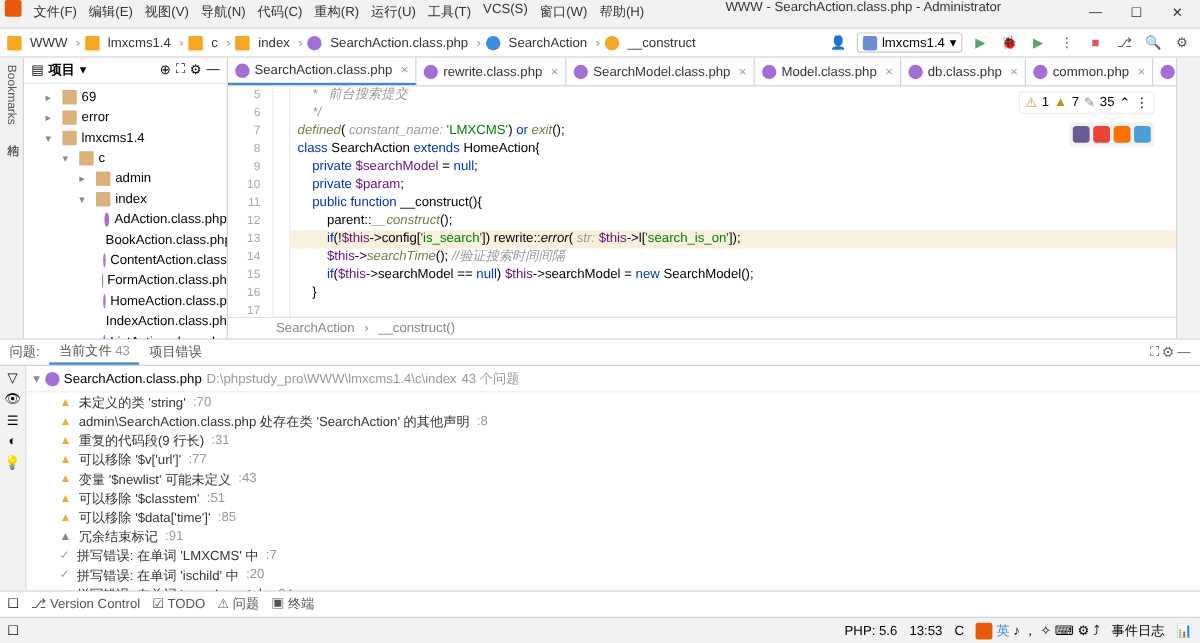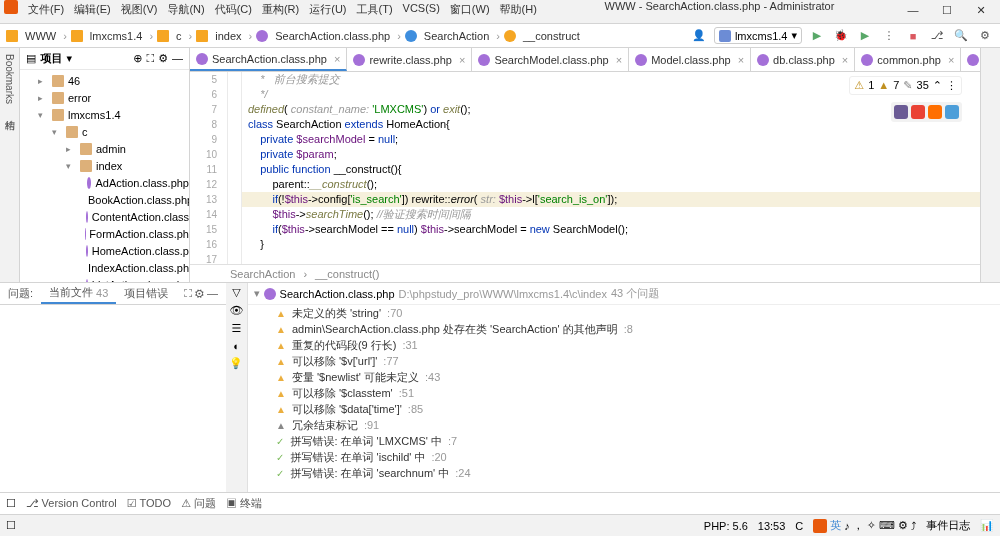--- a/index.html
+++ b/index.html
@@ -53,21 +53,21 @@
 .code { flex: 1; overflow: hidden; font-size: 11px; }
 .code-line { height: 15px; line-height: 15px; white-space: pre; padding-left: 6px; }
 .code-line.hl { background: #f6f0dc; }
 .k-comment { color: #999; font-style: italic; } .k-key { color: #0033b3; } .k-str { color: #008000; } .k-var { color: #660e7a; } .k-fn { color: #7a7a43; font-style: italic; } .k-type { color: #999; font-style: italic; }
 .inspection-badges { position: absolute; top: 4px; right: 18px; display: flex; gap: 4px; background: #fff; padding: 2px 4px; border: 1px solid #eee; border-radius: 3px; }
 .badge-w { color: #c09020; } .badge-i { color: #888; }
 .browser-icons { position: absolute; top: 30px; right: 18px; display: flex; gap: 3px; background: #f2f2f2; padding: 3px; border-radius: 3px; }
 .browser-icons span { width: 14px; height: 14px; border-radius: 3px; }
 .b-edge { background: #6b5b95; } .b-chrome { background: #ea4335; } .b-ff { background: #ff6f00; } .b-ie { background: #4c9ed9; }
 .crumb-bar { height: 18px; border-top: 1px solid #e0e0e0; display: flex; align-items: center; padding-left: 40px; color: #888; gap: 8px; }
-.bottom-panel { height: 210px; border-top: 1px solid #d4d4d4; display: flex; flex-direction: row; }
+.bottom-panel { height: 210px; border-top: 1px solid #d4d4d4; display: flex; flex-direction: column; }
 .bp-tabs { height: 22px; display: flex; border-bottom: 1px solid #d4d4d4; }
 .bp-tab { padding: 3px 8px; color: #555; display: flex; align-items: center; gap: 3px; }
 .bp-tab.active { border-bottom: 2px solid #4189d4; }
 .bp-body { flex: 1; overflow: auto; display: flex; }
 .bp-tools { width: 22px; background: #f2f2f2; border-right: 1px solid #e0e0e0; display: flex; flex-direction: column; align-items: center; padding-top: 3px; gap: 5px; }
 .bp-content { flex: 1; overflow: auto; }
 .prob-header { padding: 3px 6px; display: flex; align-items: center; gap: 4px; border-bottom: 1px solid #eee; }
 .prob-item { padding: 1px 6px 1px 28px; display: flex; align-items: center; gap: 6px; height: 16px; }
 .prob-icon-w { color: #ebaf3f; font-size: 10px; } .prob-icon-i { color: #888; font-size: 10px; } .prob-icon-typo { color: #7cba5c; font-size: 10px; }
 .prob-text { color: #333; } .prob-loc { color: #999; text-align: right; }
@@ -161,21 +161,21 @@
         <span>⊕</span>
         <span>⛶</span>
         <span>⚙</span>
         <span>—</span>
       </div>
     </div>
     <div class="tree" id="tree">
         <div class="tree-node indent1">
           <span class="tree-arrow">▸</span>
           <span class="tree-icon folder-icon"></span>
-          <span>46</span>
+          <span>69</span>
         </div>
         <div class="tree-node indent1">
           <span class="tree-arrow">▸</span>
           <span class="tree-icon folder-icon"></span>
           <span>error</span>
         </div>
         <div class="tree-node indent1">
           <span class="tree-arrow">▾</span>
           <span class="tree-icon folder-icon"></span>
           <span>lmxcms1.4</span>

